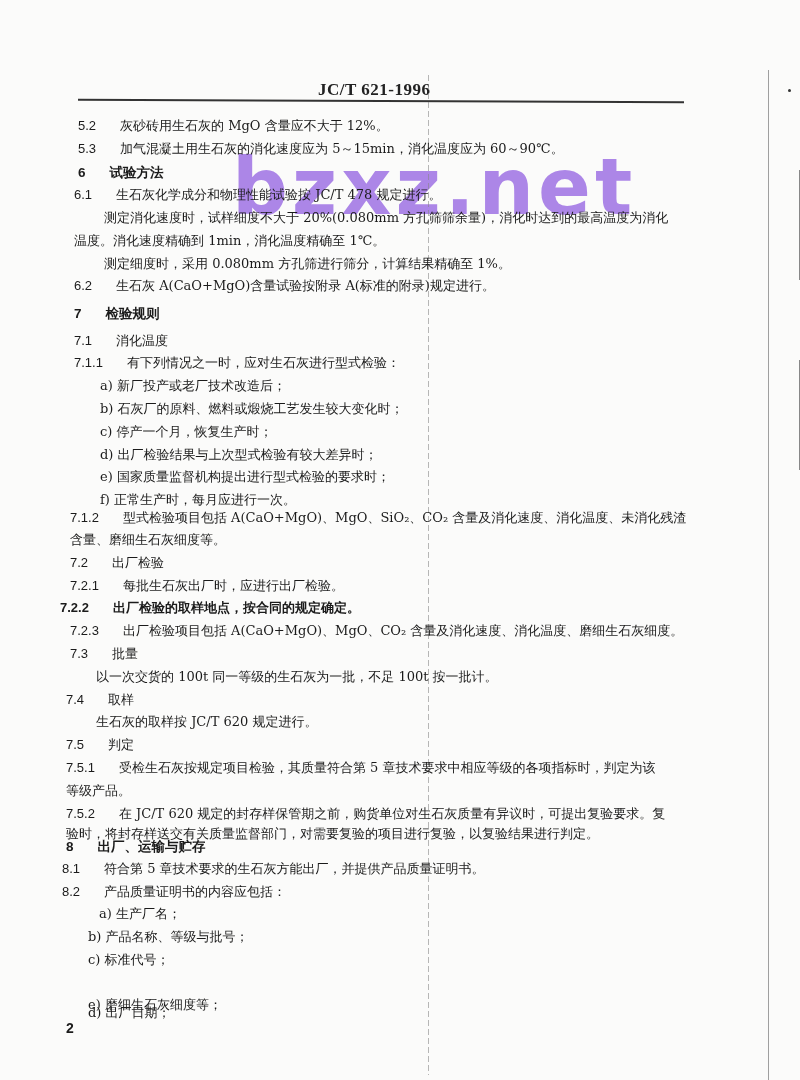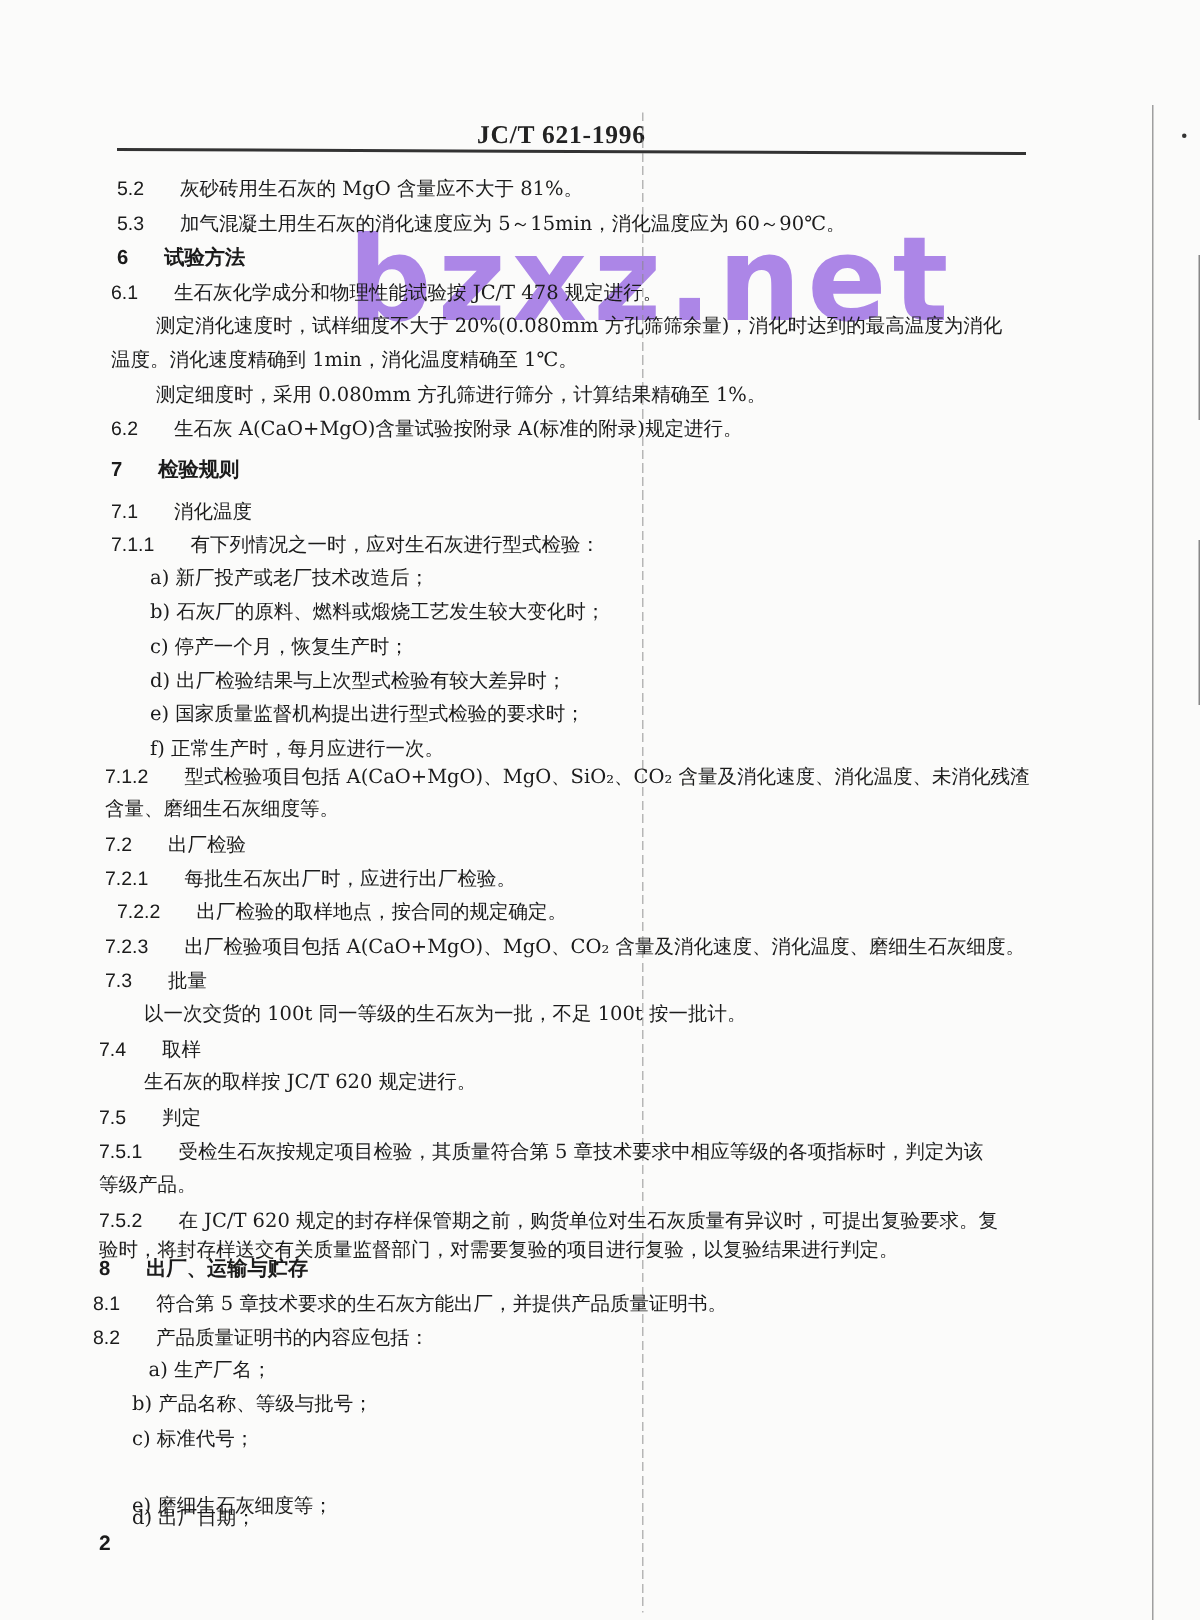--- a/index.html
+++ b/index.html
@@ -32,42 +32,42 @@
 <div class="page">
   <div class="watermark">bzxz.net</div>
   <div class="header-code">JC/T 621-1996</div>
   <div class="header-rule"></div>
   <div class="fold-line"></div>
   <div class="edge-line"></div>
   <div class="edge-mark" style="top:170px;height:110px;"></div>
   <div class="edge-mark" style="top:360px;height:110px;"></div>
   <div class="dot" style="left:788px;top:89px;"></div>
   <div id="body-lines">
-      <div class="line" style="left: 78px; top: 118px;"><span class="num">5.2</span><span>灰砂砖用生石灰的 MgO 含量应不大于 81%。</span></div>
+      <div class="line" style="left: 78px; top: 118px;"><span class="num">5.2</span><span>灰砂砖用生石灰的 MgO 含量应不大于 12%。</span></div>
       <div class="line" style="left: 78px; top: 141px;"><span class="num">5.3</span><span>加气混凝土用生石灰的消化速度应为 5～15min，消化温度应为 60～90℃。</span></div>
       <div class="line h1" style="left: 78px; top: 164px;"><span class="num">6</span><span>试验方法</span></div>
       <div class="line" style="left: 74px; top: 187px;"><span class="num">6.1</span><span>生石灰化学成分和物理性能试验按 JC/T 478 规定进行。</span></div>
       <div class="line" style="left: 104px; top: 210px;"><span>测定消化速度时，试样细度不大于 20%(0.080mm 方孔筛筛余量)，消化时达到的最高温度为消化</span></div>
       <div class="line" style="left: 74px; top: 233px;"><span>温度。消化速度精确到 1min，消化温度精确至 1℃。</span></div>
       <div class="line" style="left: 104px; top: 256px;"><span>测定细度时，采用 0.080mm 方孔筛进行筛分，计算结果精确至 1%。</span></div>
       <div class="line" style="left: 74px; top: 278px;"><span class="num">6.2</span><span>生石灰 A(CaO+MgO)含量试验按附录 A(标准的附录)规定进行。</span></div>
       <div class="line h1" style="left: 74px; top: 305px;"><span class="num">7</span><span>检验规则</span></div>
       <div class="line" style="left: 74px; top: 333px;"><span class="num">7.1</span><span>消化温度</span></div>
       <div class="line" style="left: 74px; top: 355px;"><span class="num">7.1.1</span><span>有下列情况之一时，应对生石灰进行型式检验：</span></div>
       <div class="line" style="left: 100px; top: 378px;"><span>a) 新厂投产或老厂技术改造后；</span></div>
       <div class="line" style="left: 100px; top: 401px;"><span>b) 石灰厂的原料、燃料或煅烧工艺发生较大变化时；</span></div>
       <div class="line" style="left: 100px; top: 424px;"><span>c) 停产一个月，恢复生产时；</span></div>
       <div class="line" style="left: 100px; top: 447px;"><span>d) 出厂检验结果与上次型式检验有较大差异时；</span></div>
       <div class="line" style="left: 100px; top: 469px;"><span>e) 国家质量监督机构提出进行型式检验的要求时；</span></div>
       <div class="line" style="left: 100px; top: 492px;"><span>f) 正常生产时，每月应进行一次。</span></div>
       <div class="line" style="left: 70px; top: 510px;"><span class="num">7.1.2</span><span>型式检验项目包括 A(CaO+MgO)、MgO、SiO₂、CO₂ 含量及消化速度、消化温度、未消化残渣</span></div>
       <div class="line" style="left: 70px; top: 532px;"><span>含量、磨细生石灰细度等。</span></div>
       <div class="line" style="left: 70px; top: 555px;"><span class="num">7.2</span><span>出厂检验</span></div>
       <div class="line" style="left: 70px; top: 578px;"><span class="num">7.2.1</span><span>每批生石灰出厂时，应进行出厂检验。</span></div>
-      <div class="line" style="left: 78px; top: 600px;"><span class="num">7.2.2</span><span>出厂检验的取样地点，按合同的规定确定。</span></div>
+      <div class="line" style="left: 60px; top: 600px; font-weight: bold;"><span class="num">7.2.2</span><span>出厂检验的取样地点，按合同的规定确定。</span></div>
       <div class="line" style="left: 70px; top: 623px;"><span class="num">7.2.3</span><span>出厂检验项目包括 A(CaO+MgO)、MgO、CO₂ 含量及消化速度、消化温度、磨细生石灰细度。</span></div>
       <div class="line" style="left: 70px; top: 646px;"><span class="num">7.3</span><span>批量</span></div>
       <div class="line" style="left: 96px; top: 669px;"><span>以一次交货的 100t 同一等级的生石灰为一批，不足 100t 按一批计。</span></div>
       <div class="line" style="left: 66px; top: 692px;"><span class="num">7.4</span><span>取样</span></div>
       <div class="line" style="left: 96px; top: 714px;"><span>生石灰的取样按 JC/T 620 规定进行。</span></div>
       <div class="line" style="left: 66px; top: 737px;"><span class="num">7.5</span><span>判定</span></div>
       <div class="line" style="left: 66px; top: 760px;"><span class="num">7.5.1</span><span>受检生石灰按规定项目检验，其质量符合第 5 章技术要求中相应等级的各项指标时，判定为该</span></div>
       <div class="line" style="left: 66px; top: 783px;"><span>等级产品。</span></div>
       <div class="line" style="left: 66px; top: 806px;"><span class="num">7.5.2</span><span>在 JC/T 620 规定的封存样保管期之前，购货单位对生石灰质量有异议时，可提出复验要求。复</span></div>
       <div class="line" style="left: 66px; top: 826px;"><span>验时，将封存样送交有关质量监督部门，对需要复验的项目进行复验，以复验结果进行判定。</span></div>

